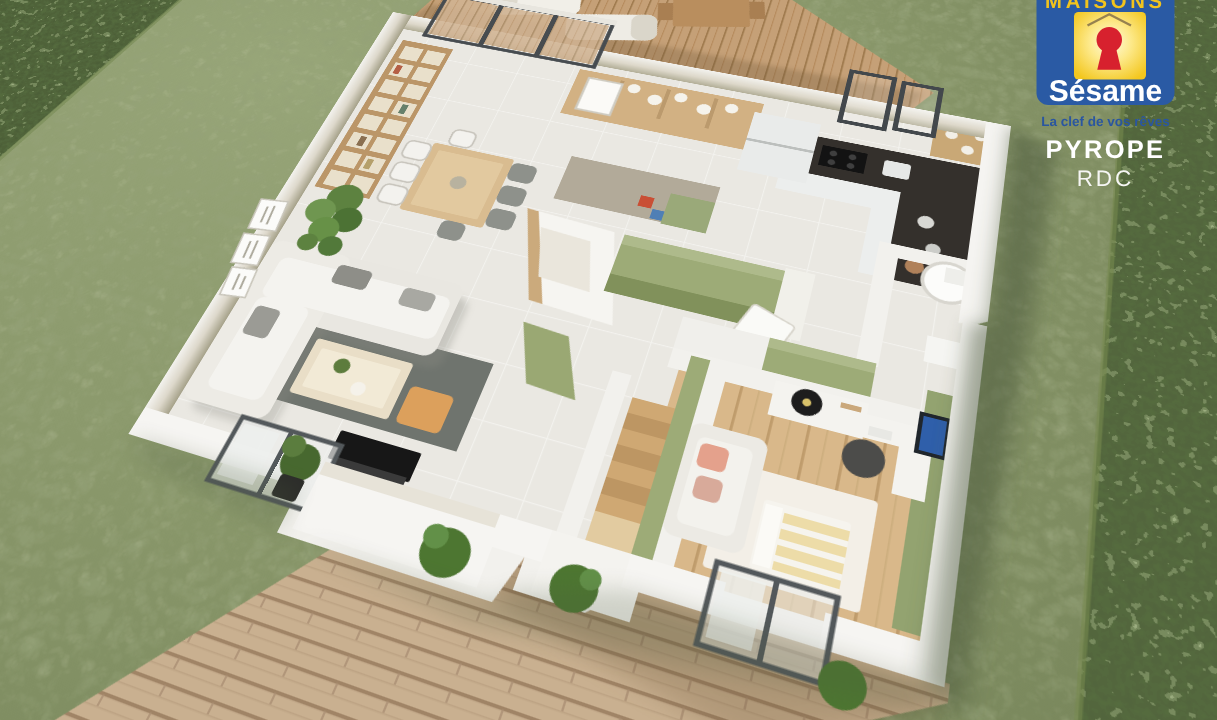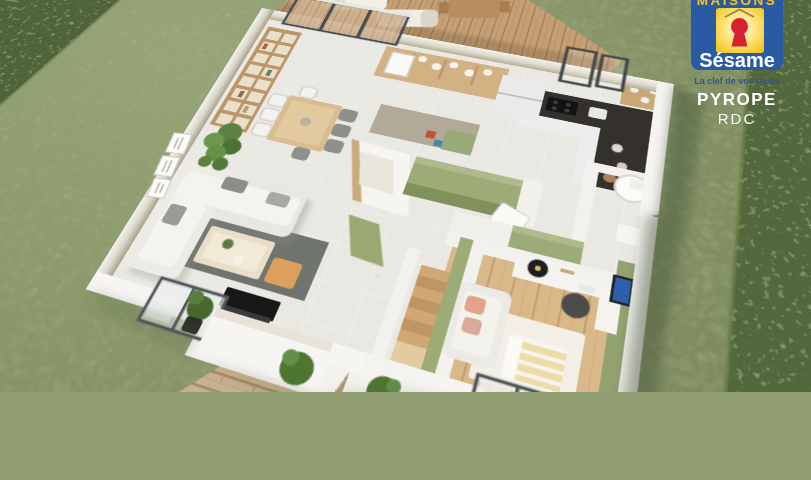--- a/index.html
+++ b/index.html
@@ -1,17 +1,17 @@
 <!DOCTYPE html>
 <html><head>
 <meta charset="utf-8">
 <style>
   html,body{margin:0;padding:0;}
   body{width:811px;height:480px;overflow:hidden;background:#919e72;font-family:"Liberation Sans",sans-serif;}
-  #stage{position:relative;width:811px;height:392px;overflow:hidden;}
+  #stage{position:relative;width:811px;height:480px;overflow:hidden;}
   #plane{position:absolute;left:0;top:0;width:840px;height:660px;transform-origin:0 0;
     transform: matrix3d(0.65803523, 0.13242118, 0, -0.00027364,  -0.48811329, 0.51219540, 0, -0.00062484,  0,0,1,0,  94.985887, -115.134158, 0, 1.000000);}
   #logo{position:absolute;left:660px;top:-34px;width:160px;text-align:center;}
 </style>
 </head>
 <body>
 <div id="stage">
 
 <div id="plane">
 <svg width="840" height="660" viewBox="-300 -160 840 660">

